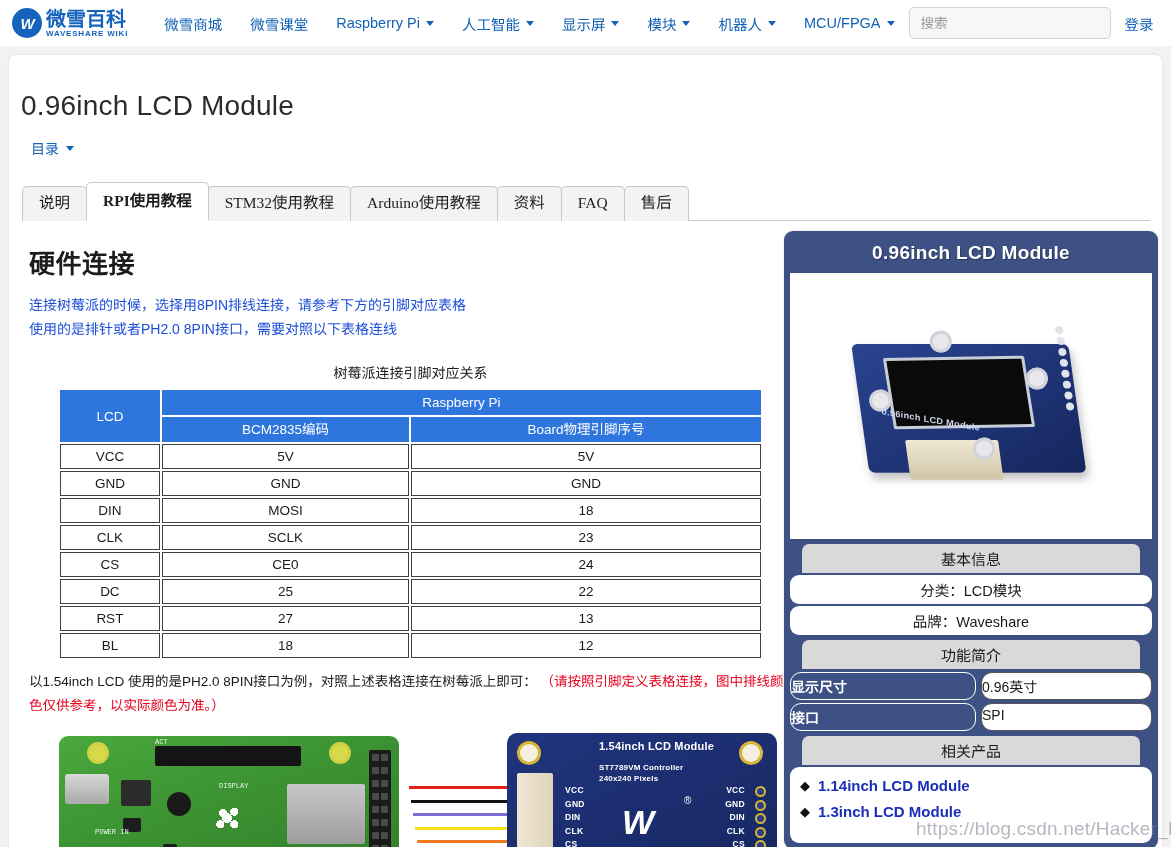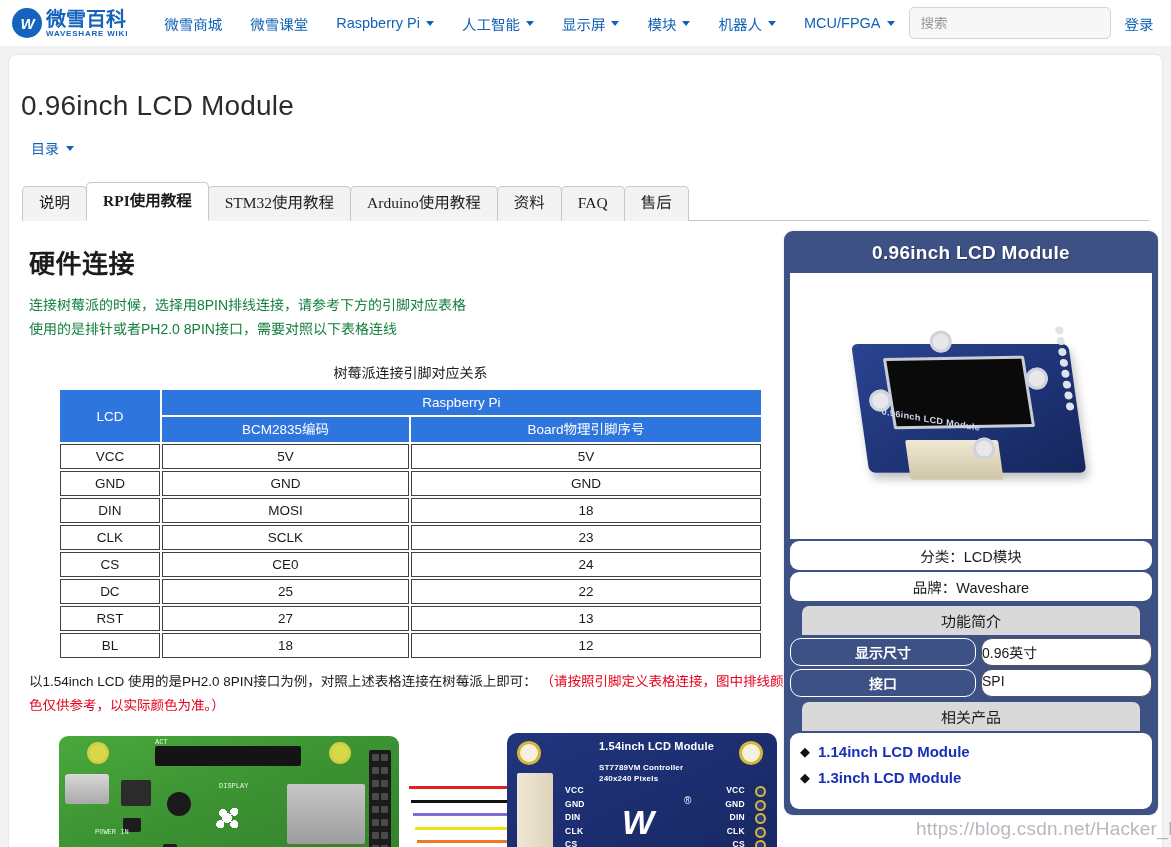--- a/index.html
+++ b/index.html
@@ -145,21 +145,21 @@
 
   h2.section {
     font-size: 26px;
     font-weight: bold;
     color: #1c1c1c;
     margin: 0 0 14px 7px;
     letter-spacing: 0.5px;
   }
   p.para {
     font-size: 14px;
-    color: #15803d;
+    color: #1d4ed8;
     line-height: 22px;
     margin: 0 0 2px 7px;
   }
   .table-caption {
     text-align: center;
     font-size: 14px;
     color: #1c1c1c;
     margin: 22px 0 6px 0;
     width: 705px;
     margin-left: 36px;
@@ -330,21 +330,20 @@
     display:flex;
     gap: 5px;
     margin-top: 3px;
   }
   .ib-key {
     flex: 0 0 186px;
     background:#3d5185;
     color:#ffffff;
     font-weight:bold;
     font-size: 14px;
-    text-align:center;
     padding: 3px 0;
     border: 1px solid #ffffff;
     border-radius: 11px;
   }
   .ib-val {
     flex: 1 1 auto;
     background:#ffffff;
     color:#1a1a1a;
     font-size: 14px;
     text-align:left;
@@ -627,20 +626,21 @@
                 <i></i>
                 <i></i>
                 <i></i>
                 <i></i>
                 <i></i>
             </div>
             <div class="label">0.96inch LCD Module</div>
           </div>
         </div>
 
+        <div class="ib-section">基本信息</div>
         <div id="basicrows">
             <div class="ib-row">分类：LCD模块</div>
             <div class="ib-row">品牌：Waveshare</div>
           </div>
 
         <div class="ib-section">功能简介</div>
         <div id="featurerows">
             <div class="ib-pair">
               <div class="ib-key">显示尺寸</div>
               <div class="ib-val">0.96英寸</div>

